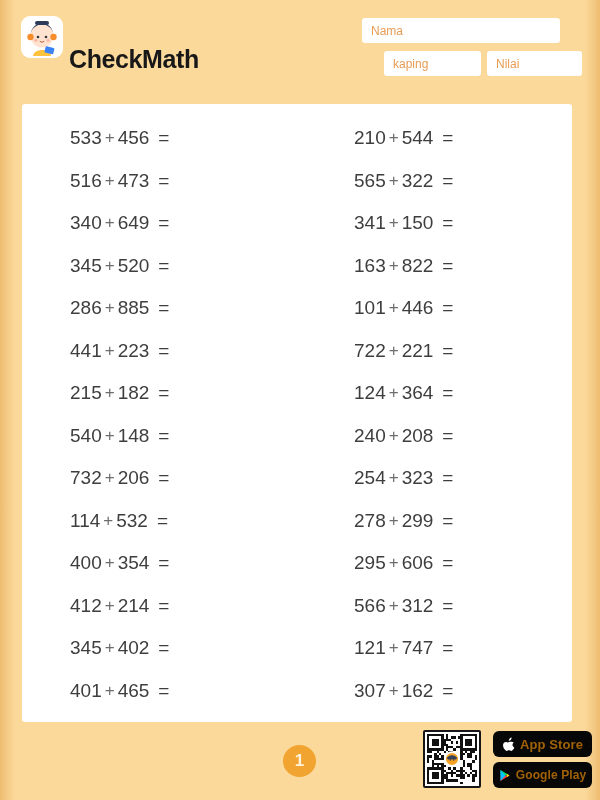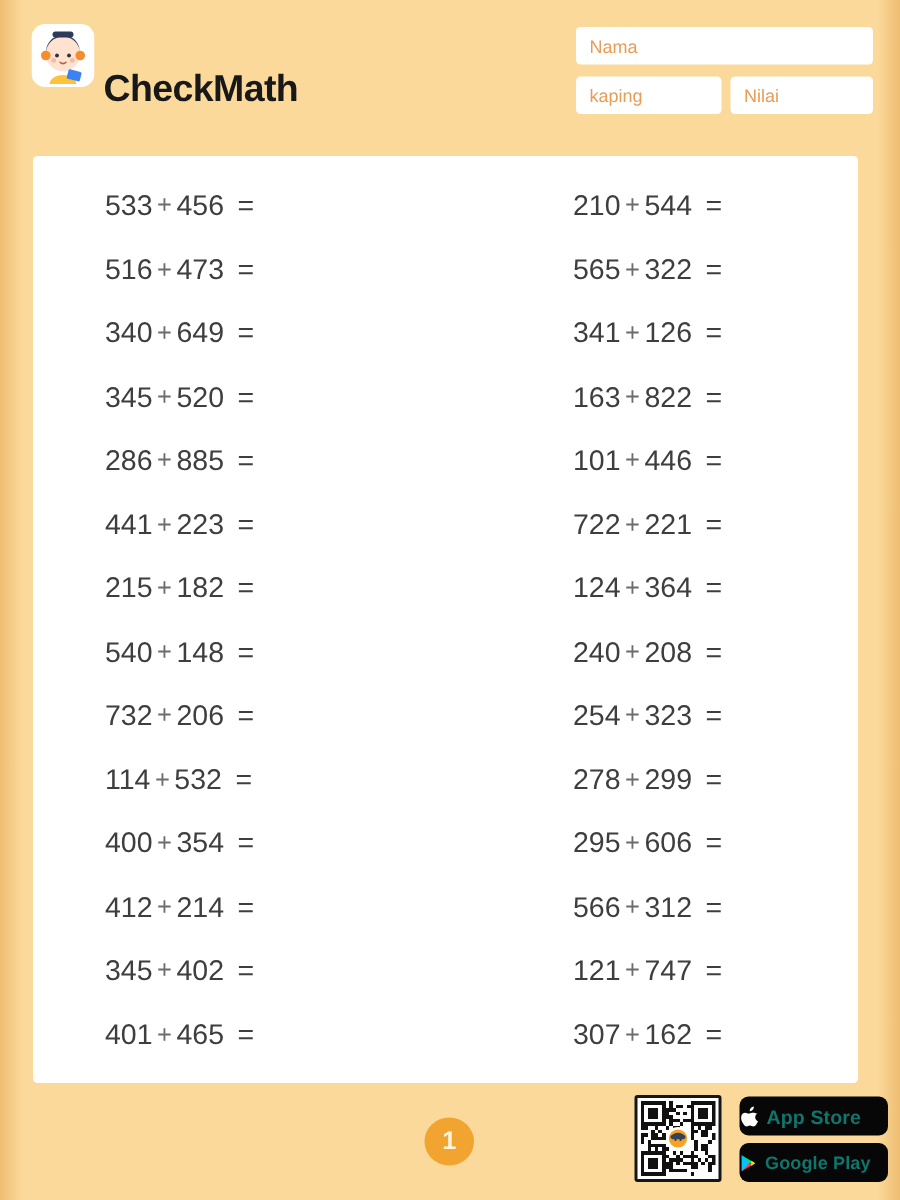--- a/index.html
+++ b/index.html
@@ -21,53 +21,53 @@
   .ws-title {
     position:absolute; left:18px; top:57px;
     font-size:20px; font-weight:bold; color:#e8812f; letter-spacing:0.2px;
   }
   .field {
     position:absolute; background:#ffffff; border:none; border-radius:3px;
     font-size:12px; padding:0 9px; color:#b06a25; outline:none;
     font-family:"Liberation Sans", sans-serif;
   }
   .field::placeholder { color:#e89c55; opacity:1; }
-  .field-nama   { left:384px; top:18px; width:198px; height:25px; }
+  .field-nama   { left:362px; top:18px; width:198px; height:25px; }
   .field-kaping { left:384px; top:51px; width:97px;  height:25px; }
   .field-nilai  { left:487px; top:51px; width:95px;  height:25px; }
   
   .panel {
     position:absolute; left:22px; top:104px; width:550px; height:618px;
     background:#ffffff; border-radius:3px;
   }
   .col {
     position:absolute; top:24px; bottom:22px;
     display:flex; flex-direction:column; justify-content:space-between;
   }
   .col-left  { left:48px; }
-  .col-right { left:360px; }
-  .prob { font-size:19px; color:#3e3e3e; display:flex; line-height:1; }
+  .col-right { left:332px; }
+  .prob { font-size:19px; color:#3e3e3e; display:flex; align-items:center; line-height:1; }
   .prob .plus { color:#6d6d6d; font-size:17px; margin:0 3px; }
   .prob .eq   { margin-left:9px; color:#3e3e3e; }
   
   .page-badge {
     position:absolute; left:283px; top:745px; width:33px; height:32px;
     border-radius:50%; background:#f2a431; color:#fff3dc;
     font-weight:bold; font-size:17px;
     display:flex; align-items:center; justify-content:center;
   }
   .qr {
     position:absolute; left:423px; top:730px; width:58px; height:58px;
     background:#ffffff; border:2px solid #161616; border-radius:2px; padding:2px;
   }
   .qr svg { width:100%; height:100%; display:block; }
   .store-badge {
     position:absolute; left:493px; width:99px; height:26px;
-    background:#070707; border-radius:6px; color:#0f766e;
-    display:flex; align-items:center; justify-content:flex-start; gap:5px;
+    background:#070707; border-radius:6px; color:#a16207;
+    display:flex; align-items:center; justify-content:center; gap:5px;
     cursor:pointer;
   }
   .badge-appstore { top:731px; }
   .badge-gplay    { top:762px; }
   .store-badge .label { font-weight:bold; font-size:13px; letter-spacing:0.1px; }
   .badge-gplay .label { font-size:12px; }
   .store-badge svg { display:block; }
 </style>
 </head>
 <body>
@@ -193,21 +193,21 @@
         </div>
         <div class="prob">
           <span class="num">565</span>
           <span class="plus">+</span>
           <span class="num">322</span>
           <span class="eq">=</span>
         </div>
         <div class="prob">
           <span class="num">341</span>
           <span class="plus">+</span>
-          <span class="num">126</span>
+          <span class="num">150</span>
           <span class="eq">=</span>
         </div>
         <div class="prob">
           <span class="num">163</span>
           <span class="plus">+</span>
           <span class="num">822</span>
           <span class="eq">=</span>
         </div>
         <div class="prob">
           <span class="num">101</span>

